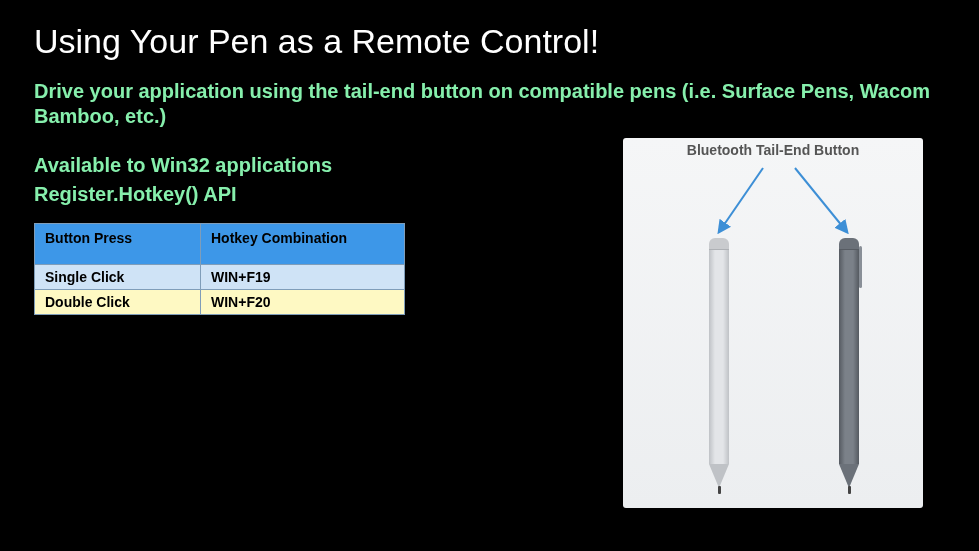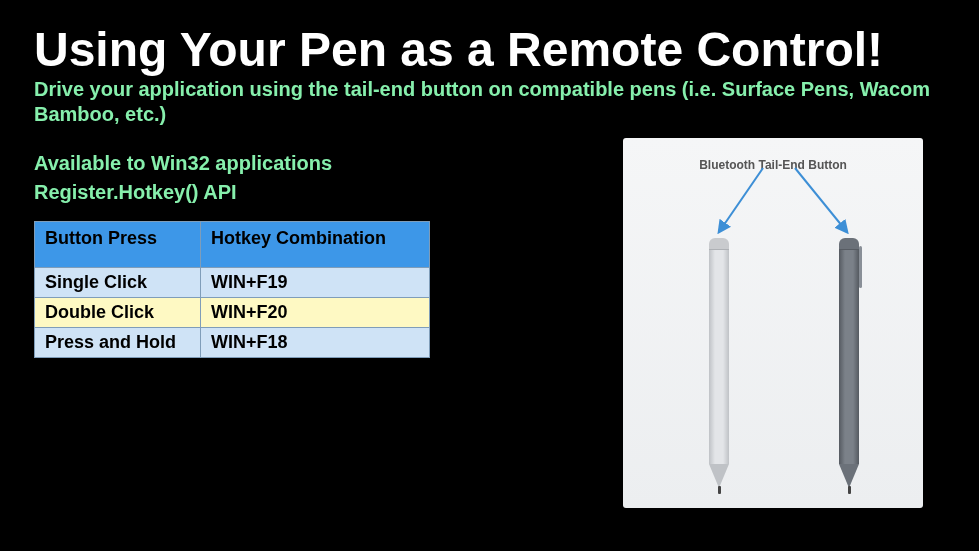--- a/index.html
+++ b/index.html
@@ -10,81 +10,81 @@
     color: #fff;
     position: relative;
   }
   .slide {
     padding: 22px 34px 0 34px;
     width: 100%;
     height: 100%;
     position: relative;
   }
   .title {
-    font-size: 48px;
-    font-weight: 700;
+    font-size: 34px;
+    font-weight: 400;
     letter-spacing: 0px;
+    margin-bottom: 18px;
   }
   .body-text {
     font-size: 20px;
     font-weight: 700;
     line-height: 1.25;
     margin-bottom: 24px;
     color: #86efac;
     max-width: 920px;
   }
   .body-text.tight { margin-bottom: 4px; }
   .body-text.tighter { margin-bottom: 16px; }
 
   
   .hotkey-table {
     border-collapse: collapse;
-    font-size: 18px;
+    font-size: 14px;
     color: #000;
     background: #fff;
     padding-left: 20px;
   }
   .hotkey-table th, .hotkey-table td {
     border: 1px solid #7f9db9;
     text-align: left;
     vertical-align: top;
     font-weight: 700;
   }
   .hotkey-table th {
     background: #3d97e8;
     font-weight: 700;
     padding: 6px 10px 18px 10px;
     line-height: 1.15;
   }
   .hotkey-table th.col-a { width: 166px; }
-  .hotkey-table th.col-b { width: 229px; }
+  .hotkey-table th.col-b { width: 204px; }
   .hotkey-table td { padding: 4px 10px; }
   .hotkey-table tr.r1 td { background: #cfe3f6; }
   .hotkey-table tr.r2 td { background: #fef9c3; }
   .hotkey-table tr.r3 td { background: #cfe3f6; }
 
   
   .pen-panel {
     position: absolute;
     top: 138px;
     right: 56px;
     width: 300px;
     height: 370px;
     background: linear-gradient(#f5f6f7, #eceef0);
     border-radius: 3px;
     color: #3a3a3a;
   }
   .pen-panel .label {
     position: absolute;
     top: 4px; left: 0; right: 0;
     text-align: center;
-    font-size: 12px;
+    font-size: 14px;
     font-weight: 700;
     color: #555;
-    margin-top: 16px;
   }
   .pen-panel svg.arrows {
     position: absolute;
     top: 24px; left: 0;
     width: 300px; height: 78px;
   }
   .pen {
     position: absolute;
     top: 100px;
     width: 20px;
@@ -141,24 +141,20 @@
     </thead>
     <tbody>
       <tr class="r1">
         <td>Single Click</td>
         <td>WIN+F19</td>
       </tr>
       <tr class="r2">
         <td>Double Click</td>
         <td>WIN+F20</td>
       </tr>
-      <tr class="r3">
-        <td>Press and Hold</td>
-        <td>WIN+F18</td>
-      </tr>
     </tbody>
   </table>
 
   <div class="pen-panel">
     <div class="label">Bluetooth Tail-End Button</div>
 
     <svg class="arrows" viewBox="0 0 300 78">
       <defs>
         <marker id="ahL" viewBox="0 0 10 10" refX="8" refY="5" markerWidth="7" markerHeight="7" orient="auto">
           <path d="M0,0 L10,5 L0,10 z" fill="#3d8fd6"></path>

